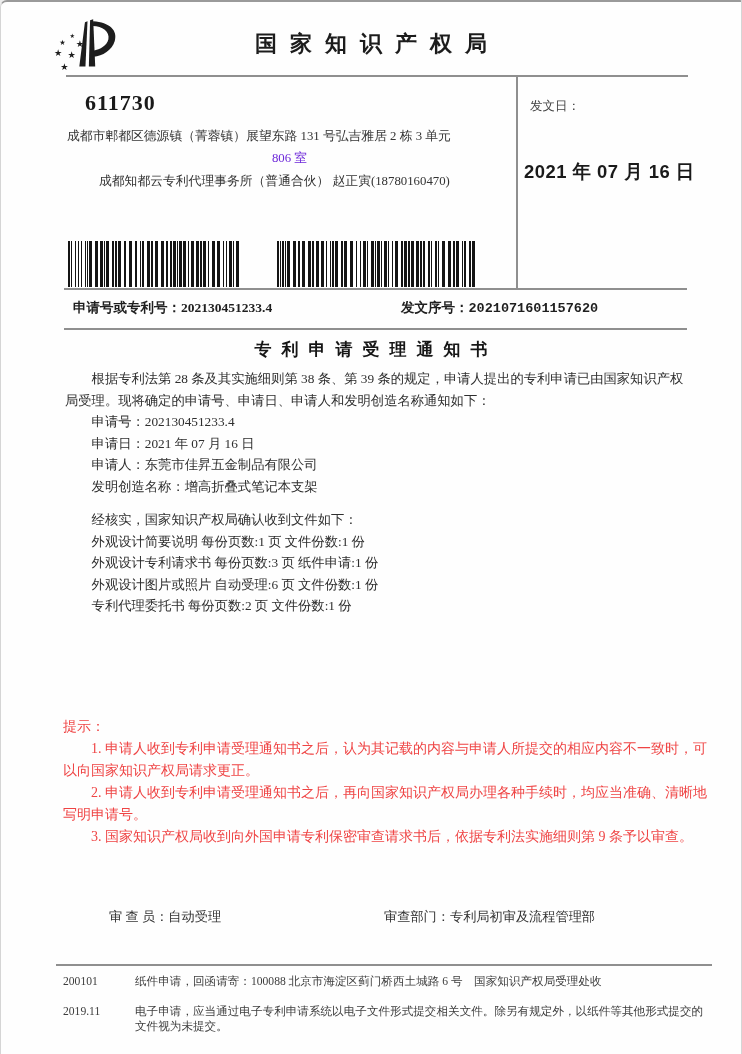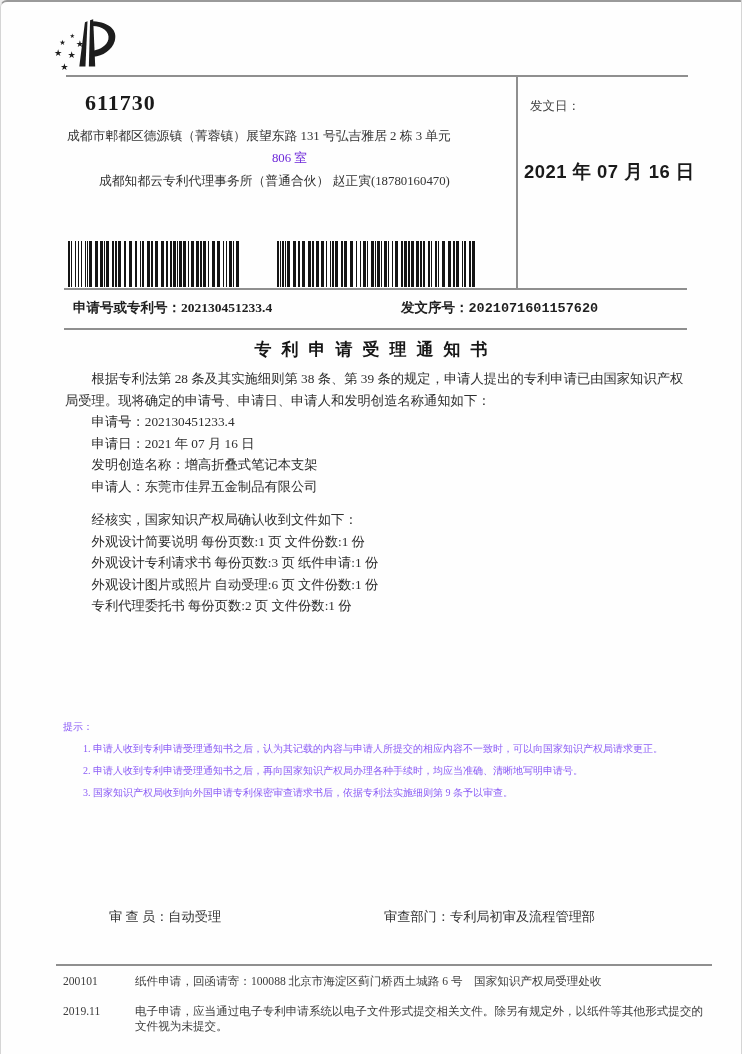--- a/index.html
+++ b/index.html
@@ -51,21 +51,21 @@
   .ref-app{position:absolute;left:72px;white-space:nowrap;}
   .ref-serial{position:absolute;left:400px;white-space:nowrap;font-family:Liberation Mono, monospace;}
 
   .notice-title{
     position:absolute;top:336px;left:0;right:0;text-align:center;
     font-size:17px;font-weight:700;letter-spacing:10px;padding-left:10px;color:#161616;
   }
   .body-block{position:absolute;left:64px;top:366px;width:628px;font-size:13.3px;line-height:21.5px;color:#2e2e2e;}
   .indent{text-indent:2em;margin:0;}
   .body-gap{height:12px;}
-  .hints{position:absolute;left:62px;top:714px;width:644px;font-size:10px;line-height:22px;color:#8b5cf6;}
+  .hints{position:absolute;left:62px;top:714px;width:644px;font-size:14px;line-height:22px;color:#ef4444;}
   .hints p{margin:0;}
   .signoff{position:absolute;top:906px;left:0;width:100%;font-size:13.2px;color:#333;}
   .signoff .examiner{position:absolute;left:108px;white-space:nowrap;}
   .signoff .department{position:absolute;left:383px;white-space:nowrap;}
 
   .footer{position:absolute;left:62px;top:972px;width:650px;font-size:11.6px;line-height:15.5px;color:#3d3d3d;}
   .footer-grid{display:grid;grid-template-columns:72px 1fr;row-gap:14px;}
   .footer-code{white-space:nowrap;}
 </style>
 </head>
@@ -79,20 +79,21 @@
       <text x="8" y="31" font-size="7">★</text>
       <text x="24" y="33" font-size="9">★</text>
       <text x="3" y="42" font-size="9">★</text>
       <text x="16" y="44" font-size="9">★</text>
       <text x="9" y="55" font-size="9">★</text>
       <path d="M33,9 L35.5,8 L33.5,52 L27.5,52 Z"></path>
       <path d="M38,7 L41,6 L43,52 L36.8,52 Z"></path>
       <path d="M41,8 C57,9 65,17 62,27 C59.5,36 50,41.5 41.5,42.5 L41.2,36.5 C48,35.5 54.5,31.5 55.8,25.5 C57.3,17.8 50,12.8 40.6,12.6 Z"></path>
     </g>
   </svg>
+  <div class="agency-title">国家知识产权局</div>
 
   <div class="rule rule-a"></div>
   <div class="vline"></div>
 
   <div class="postal">611730</div>
   <div class="addr1">成都市郫都区德源镇（菁蓉镇）展望东路 131 号弘吉雅居 2 栋 3 单元</div>
   <div class="addr2">806 室</div>
   <div class="agent">成都知都云专利代理事务所（普通合伙）  赵正寅(18780160470)</div>
 
   <div class="barcode barcode-left">
@@ -204,22 +205,22 @@
   </div>
 
   <div class="rule rule-c"></div>
 
   <div class="notice-title">专利申请受理通知书</div>
 
   <div class="body-block">
     <p class="indent">根据专利法第 28 条及其实施细则第 38 条、第 39 条的规定，申请人提出的专利申请已由国家知识产权局受理。现将确定的申请号、申请日、申请人和发明创造名称通知如下：</p>
     <p class="indent">申请号：202130451233.4</p>
     <p class="indent">申请日：2021 年 07 月 16 日</p>
+    <p class="indent">申请人：东莞市佳昇五金制品有限公司</p>
     <p class="indent">发明创造名称：增高折叠式笔记本支架</p>
-    <p class="indent">申请人：东莞市佳昇五金制品有限公司</p>
     <div class="body-gap"></div>
     <p class="indent">经核实，国家知识产权局确认收到文件如下：</p>
     <p class="indent">外观设计简要说明 每份页数:1 页  文件份数:1 份</p>
     <p class="indent">外观设计专利请求书 每份页数:3 页  纸件申请:1 份</p>
     <p class="indent">外观设计图片或照片 自动受理:6 页  文件份数:1 份</p>
     <p class="indent">专利代理委托书 每份页数:2 页  文件份数:1 份</p>
   </div>
 
   <div class="hints">
     <p>提示：</p>

